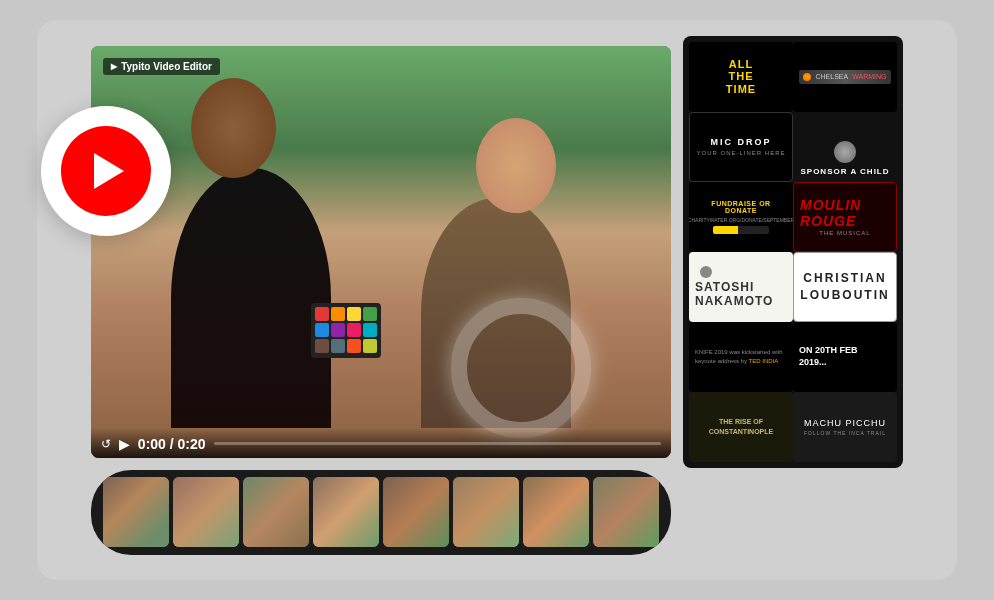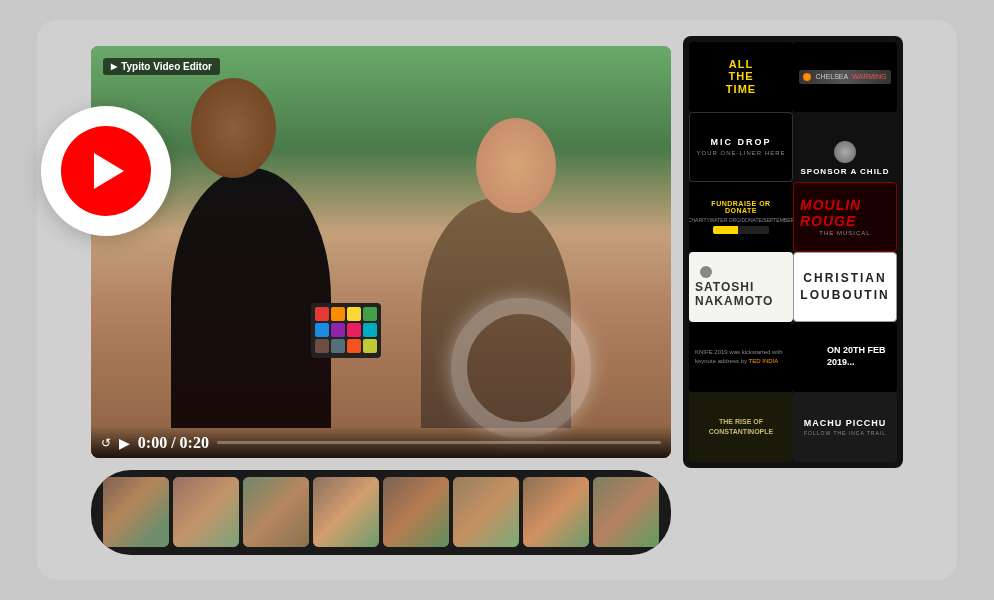--- a/index.html
+++ b/index.html
@@ -108,23 +108,22 @@
       font-size: 12px;
     }
 
     .play-btn {
       color: white;
       font-size: 14px;
     }
 
     .time-display {
       color: white;
-      font-size: 16px;
+      font-size: 14px;
       font-weight: bold;
-      font-family: Liberation Serif, serif;
     }
 
     .progress-bar {
       flex: 1;
       height: 3px;
       background: rgba(255,255,255,0.3);
       border-radius: 2px;
     }
 
     
@@ -439,21 +438,20 @@
       flex-direction: column;
       align-items: flex-start;
       padding: 6px;
     }
 
     .feb-text {
       color: white;
       font-size: 9px;
       font-weight: 800;
       line-height: 1.3;
-      margin-left: 28px;
     }
 
     
     .card-constantinople {
       background: #1a1a0a;
       flex-direction: column;
       gap: 2px;
     }
 
     .const-title {
@@ -467,21 +465,21 @@
     
     .card-machu {
       background: #1a1a1a;
       flex-direction: column;
       gap: 2px;
     }
 
     .machu-title {
       color: white;
       font-size: 9px;
-      font-weight: 700;
+      font-weight: 400;
       text-align: center;
       letter-spacing: 1px;
     }
 
     .machu-sub {
       color: #888;
       font-size: 5px;
       text-align: center;
       letter-spacing: 1px;
     }

